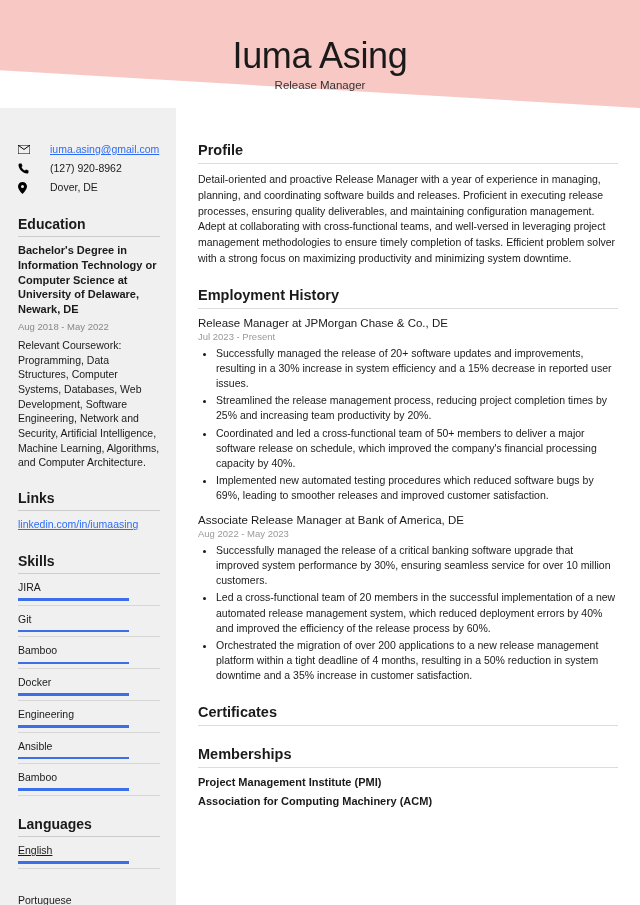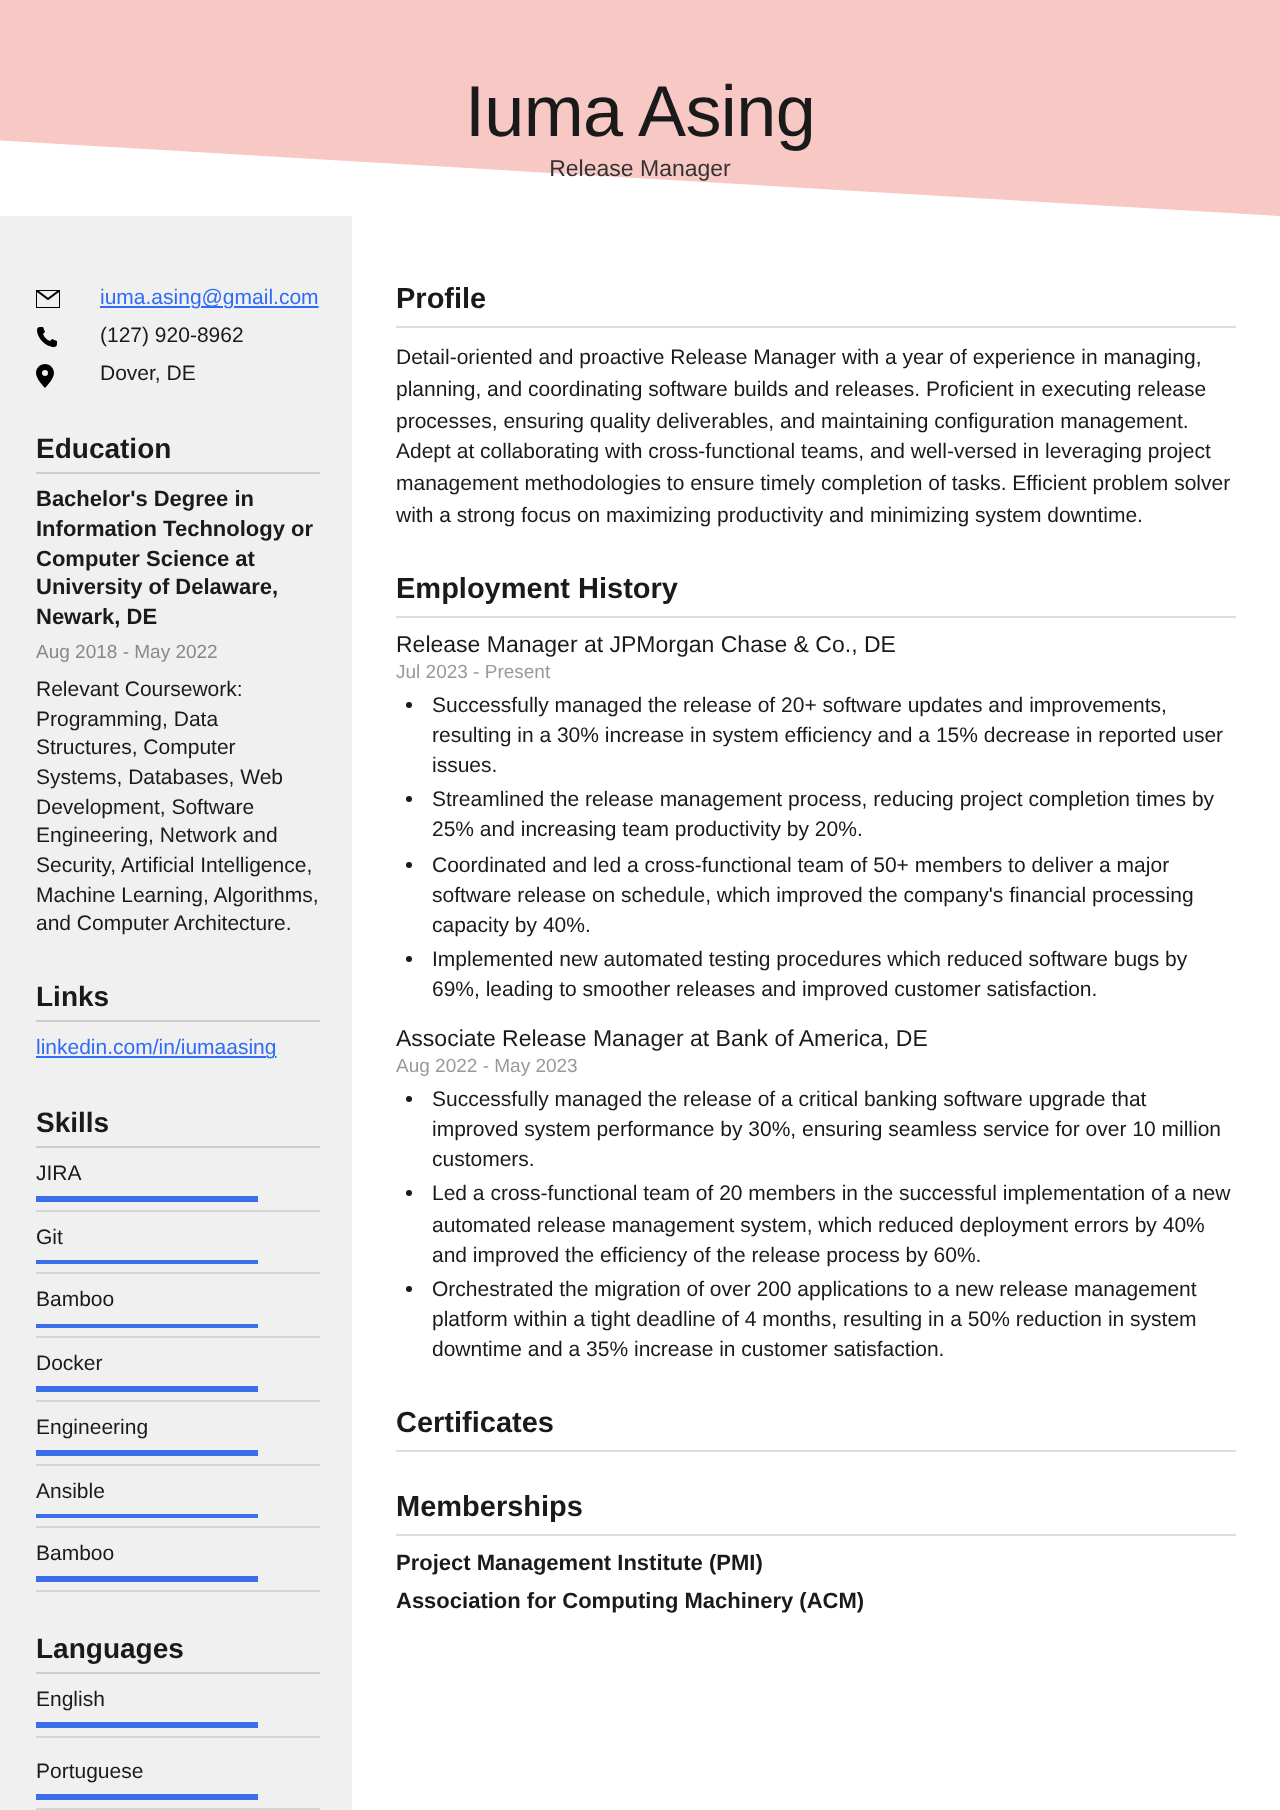--- a/index.html
+++ b/index.html
@@ -69,21 +69,21 @@
       margin-bottom: 6px;
     }
     .edu-title { font-weight: 700; font-size: 11px; line-height: 1.35; }
     .edu-period { color: #888; font-size: 9.5px; margin: 3px 0 4px; }
     .edu-desc { font-size: 10.5px; line-height: 1.4; }
     .link { color: #2e6cf6; text-decoration: underline; font-size: 10.5px; }
     .skill-item { margin-bottom: 6px; }
     .skill-label { font-size: 10.5px; margin-bottom: 3px; display: block; }
     .skill-bar { height: 2.5px; background: #3b6eea; width: 78%; }
     .skill-div { border-bottom: 1px solid #d6d6d6; padding-bottom: 4px; }
-    .lang-item { margin-bottom: 10px; }
+    .lang-item { margin-bottom: 24px; text-decoration: underline; }
     .main {
       flex: 1;
       padding: 34px 22px 0 22px;
     }
     .main-section { margin-bottom: 20px; }
     .main-section h2 {
       font-size: 14.5px;
       font-weight: 700;
       border-bottom: 1px solid #ddd;
       padding-bottom: 5px;

